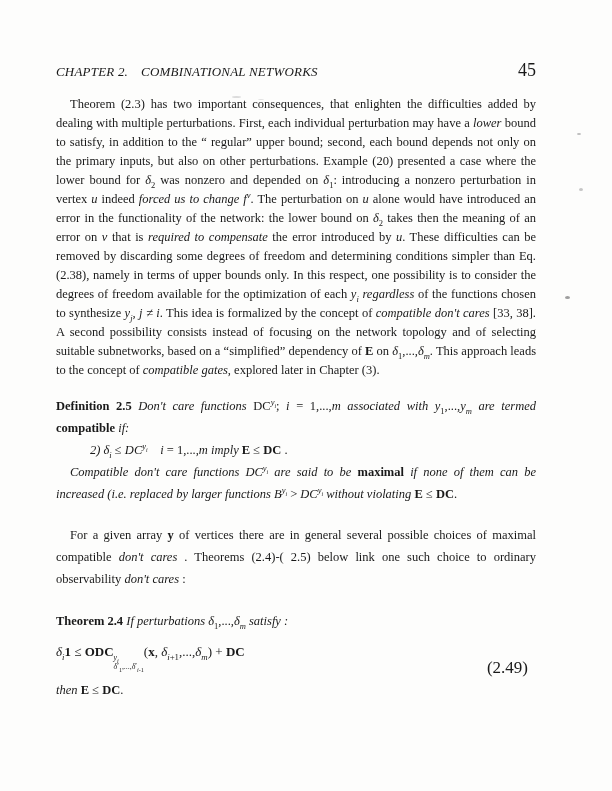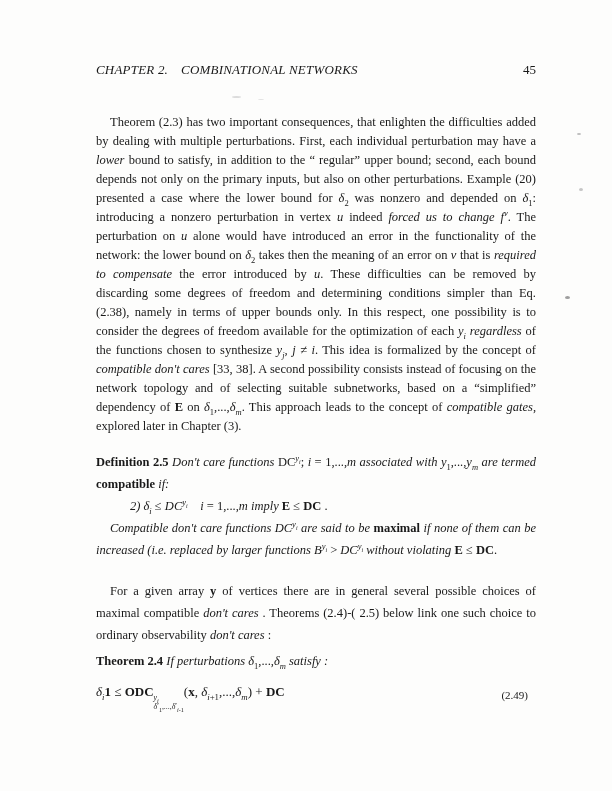--- a/index.html
+++ b/index.html
@@ -1,51 +1,51 @@
 <!DOCTYPE html>
 <html><head>
 <meta charset="utf-8">
 <style>
   html,body{margin:0;padding:0;background:#ffffff;}
   .page{
     position:relative;
     width:612px;height:791px;
     background:#fdfdfc;
     box-sizing:border-box;
-    padding:62px 76px 0 96px;
+    padding:62px 76px 0 56px;
     font-family:"Liberation Serif","DejaVu Serif",serif;
     color:#191919;
     overflow:hidden;
   }
   .header{
     display:flex;justify-content:space-between;align-items:baseline;
     font-size:13px;line-height:16px;
   }
   .running-head{font-style:italic;letter-spacing:0.2px;}
   .running-head .chapter-title{margin-left:13px;}
-  .pageno{font-style:normal;font-size:13px;}
+  .pageno{font-style:normal;font-size:18px;}
   p{margin:0;}
   .para{
     font-size:12.5px;line-height:19px;
     text-align:justify;
   }
   .defblock{line-height:22px;}
   .indent{text-indent:14px;}
-  .p1{margin-top:35px;font-family:Liberation Serif, serif;}
+  .p1{margin-top:15px;font-family:Liberation Serif, serif;}
   .def{margin-top:15px;}
   .item{margin-left:34px;text-align:left;}
   .choices{margin-top:19px;}
-  .thead{margin-top:4px;text-align:left;}
+  .thead{margin-top:20px;text-align:left;}
   .eqrow{
     position:relative;
     margin-top:9px;
     text-align:left;
     font-size:13px;line-height:22px;
   }
-  .eqno{position:absolute;right:8px;top:3px;font-size:11px;}
+  .eqno{position:absolute;right:8px;top:16px;font-size:17px;}
   .concl{margin-top:7px;text-align:left;}
   
   .rs-i{font-style:italic;}
   .rs-b{font-weight:bold;}
   .rs-sup{vertical-align:super;font-size:0.68em;line-height:0;}
   .rs-sub{vertical-align:sub;font-size:0.68em;line-height:0;}
   .rs-ss{
     display:inline-flex;flex-direction:column;align-items:flex-start;
     vertical-align:-0.55em;font-size:0.6em;line-height:1.15;
   }
@@ -84,20 +84,21 @@
   <p class="para defblock thead"><span class="rs-b">Theorem 2.4 </span><span class="rs-i">If perturbations </span><span class="rs-i">δ</span><span class="rs-sub">1</span><span>,...,</span><span class="rs-i">δ</span><span class="rs-sub rs-i">m</span><span class="rs-i"> satisfy :</span></p>
 
   <div class="eqrow">
     <span class="eq"><span class="rs-i">δ</span><span class="rs-sub rs-i">i</span><span class="rs-b">1</span><span> ≤ </span><span class="rs-b">ODC</span><span class="rs-ss">
           <span class="rs-ssup"><span class="rs-i">y</span><span class="rs-sub rs-i">i</span></span>
           <span class="rs-ssub"><span class="rs-i">δ</span><span>′</span><span class="rs-sub">1</span><span>,...,</span><span class="rs-i">δ</span><span>′</span><span class="rs-sub"><span class="rs-i">i</span><span>-1</span></span></span>
         </span><span>(</span><span class="rs-b">x</span><span>, </span><span class="rs-i">δ</span><span class="rs-sub"><span class="rs-i">i</span><span>+1</span></span><span>,...,</span><span class="rs-i">δ</span><span class="rs-sub rs-i">m</span><span>) + </span><span class="rs-b">DC</span></span>
     <span class="eqno">(2.49)</span>
   </div>
 
+  <p class="para defblock concl"><span class="rs-i">then </span><span class="rs-b">E</span><span> ≤ </span><span class="rs-b">DC</span><span>.</span></p>
 
   <span class="speck speck-1"></span>
   <span class="speck speck-2"></span>
   <span class="speck speck-3"></span>
   <span class="speck speck-4"></span>
   <span class="speck speck-5"></span>
 
 </div>
 
 </body></html>

